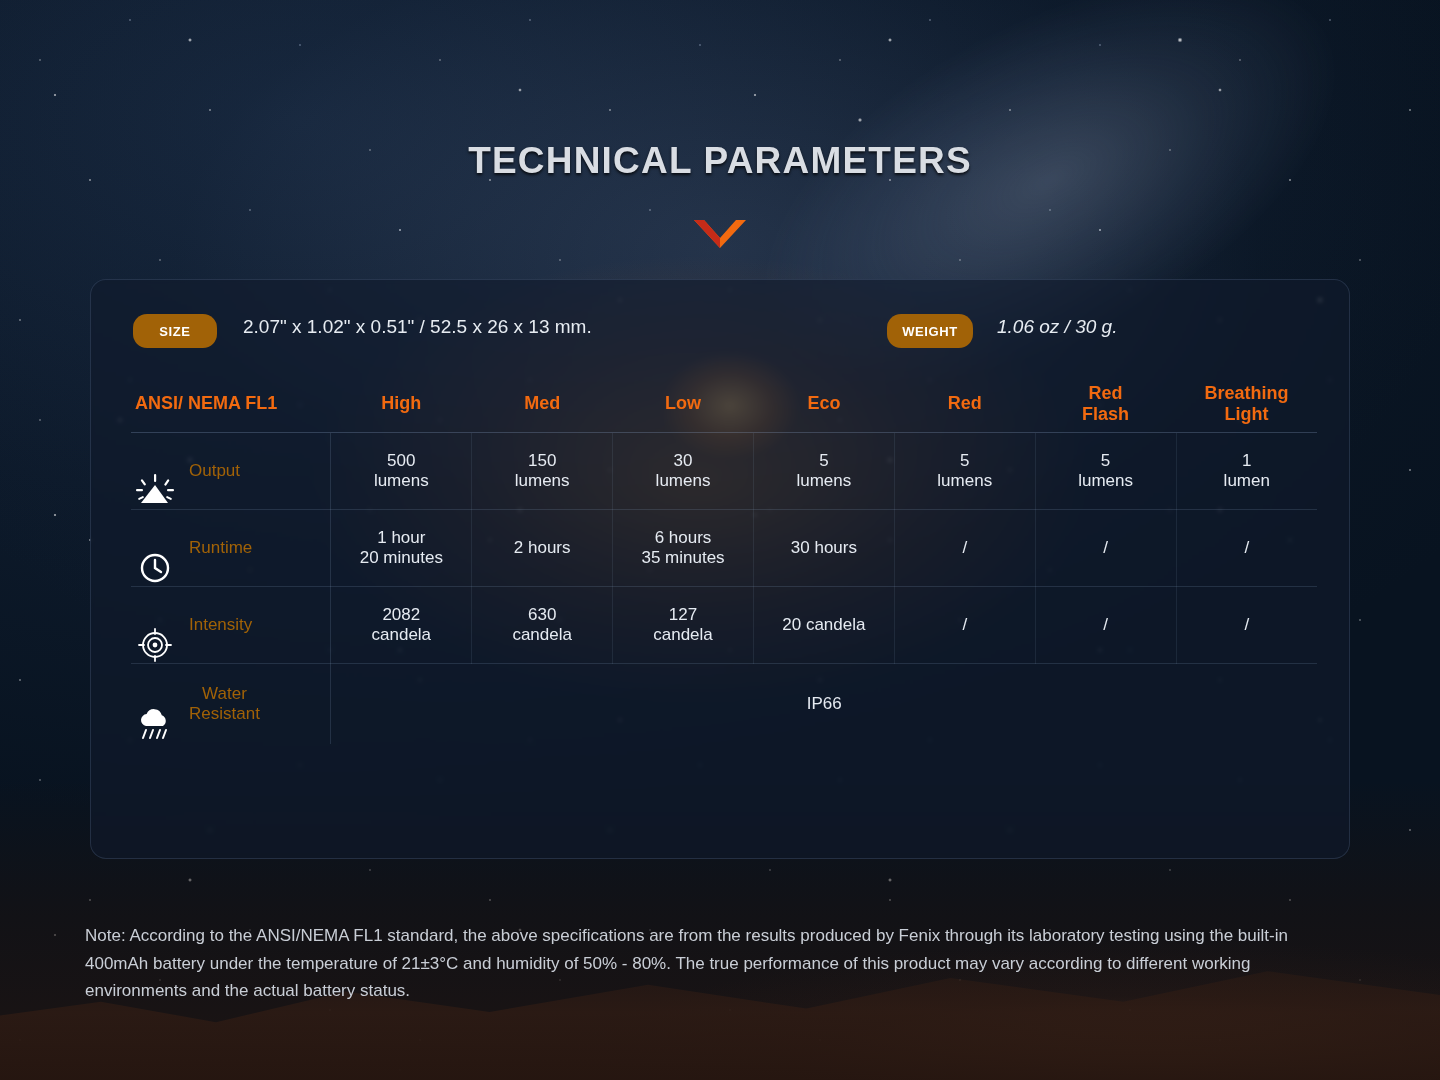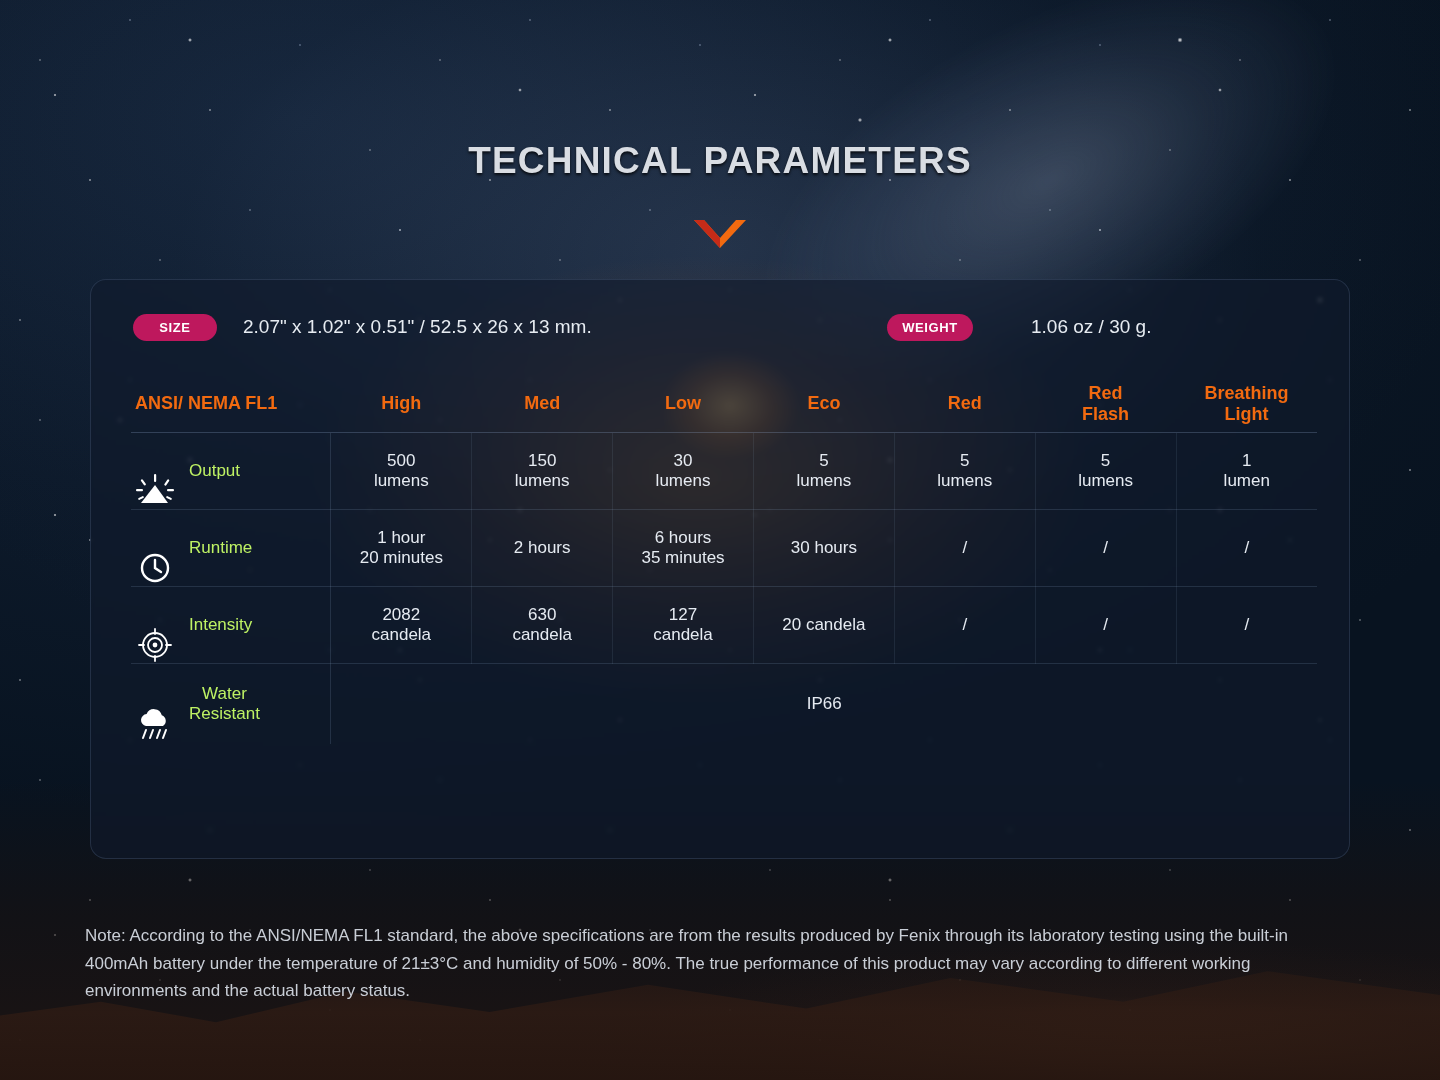--- a/index.html
+++ b/index.html
@@ -99,30 +99,30 @@
     background: rgba(16, 26, 44, 0.62);
     border: 1px solid rgba(120,150,190,0.20);
     border-radius: 16px;
     backdrop-filter: blur(2px);
   }
 
   
   .topRow { position: absolute; left: 0; top: 22px; width: 100%; height: 52px; }
   .pill {
     display: inline-flex; align-items: center; justify-content: center;
-    background: #be185d; color: #fff;
+    background: #a16207; color: #fff;
     border-radius: 14px;
     font-size: 13px; font-weight: bold; letter-spacing: .6px;
-    height: 27px;
+    height: 34px;
   }
   .pill.size { position: absolute; left: 42px; top: 12px; width: 84px; }
   .pill.weight { position: absolute; left: 796px; top: 12px; width: 86px; }
   .topVal { position: absolute; color: #e7ecf2; font-size: 19px; top: 14px; }
   .topVal.size { left: 152px; }
-  .topVal.weight { left: 940px; }
+  .topVal.weight { left: 906px; font-style: italic; }
 
   
   table.spec {
     position: absolute; left: 40px; top: 96px; width: 1186px;
     border-collapse: collapse;
     color: #e6ebf2;
   }
   table.spec th, table.spec td {
     border-bottom: 1px solid rgba(140,165,200,0.18);
     text-align: center;
@@ -137,21 +137,21 @@
     font-size: 18px;
     height: 56px;
     border-bottom: 1px solid rgba(140,165,200,0.28);
   }
   table.spec thead th.first { font-size: 18px; text-align: left; padding-left: 4px; }
   table.spec tbody tr { height: 69px; }
   td.label {
     text-align: left;
     width: 200px;
     font-size: 19px;
-    color: #bef264;
+    color: #a16207;
     white-space: pre-line;
     border-right: 1px solid rgba(140,165,200,0.18);
   }
   td.label .inner { display: flex; align-items: center; gap: 14px; padding-left: 4px; }
   td.label .txt { line-height: 1.18; }
   td.v { width: 141px; border-right: 1px solid rgba(140,165,200,0.12); }
   td.v:last-child { border-right: none; }
   td.wide { border-right: none; font-size: 18px; }
   tr.last td { border-bottom: none; }
   .ico { width: 40px; height: 36px; flex: 0 0 40px; display: block; }

